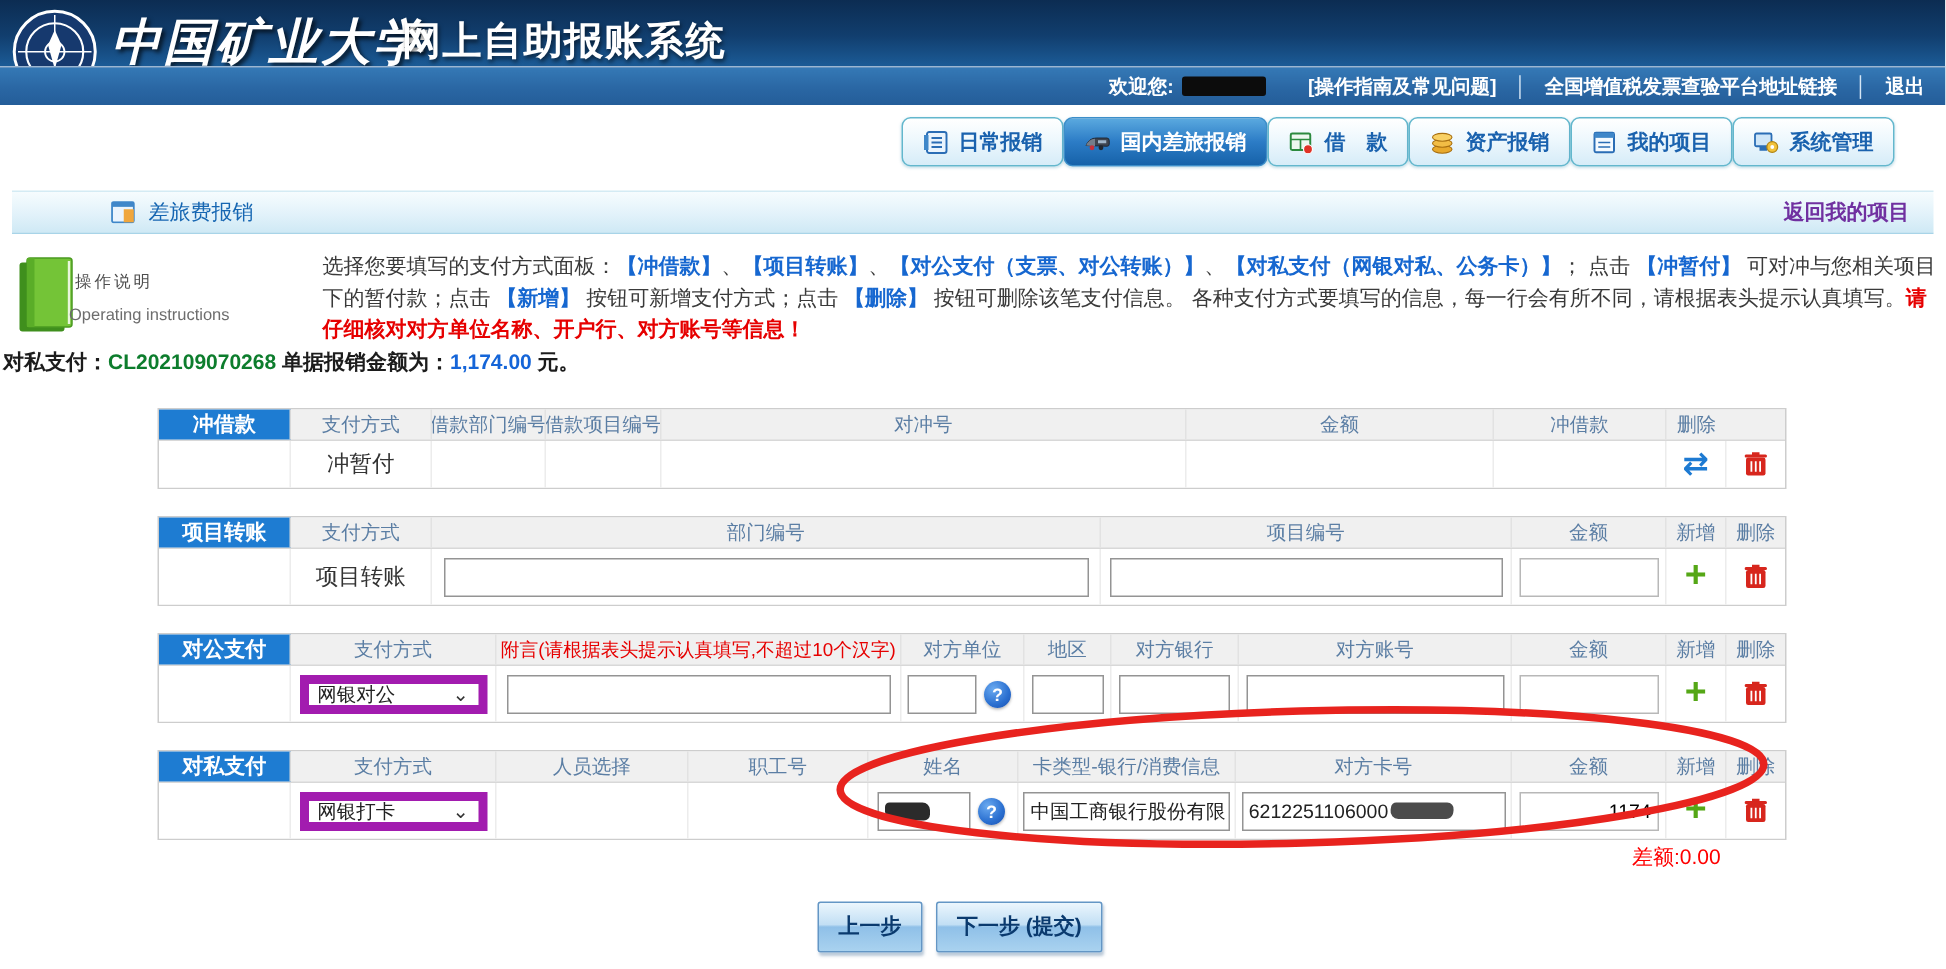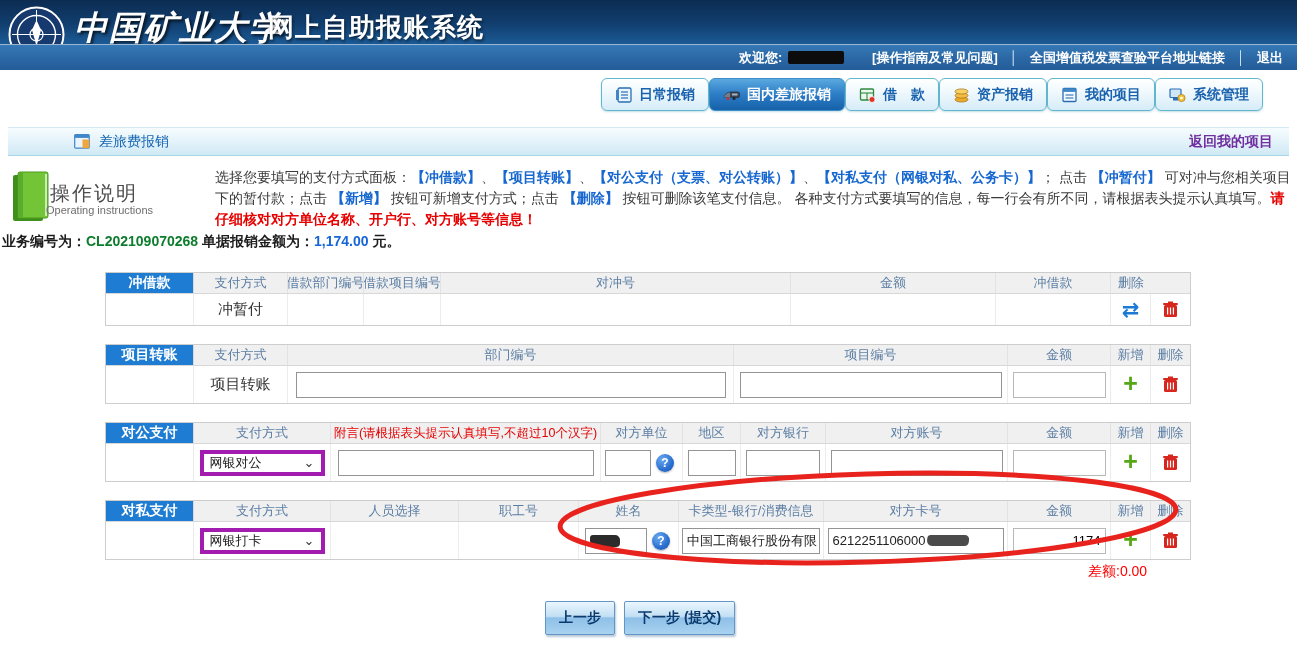--- a/index.html
+++ b/index.html
@@ -38,21 +38,21 @@
   
   .crumbbar { position:absolute; left:8px; top:127px; width:1281px; height:29px;
     background:linear-gradient(180deg,#f6fcfe 0%,#e2f2fa 55%,#cfe9f5 100%);
     border-top:1px solid #d4ebf4; border-bottom:1px solid #a8d4e8;
     display:flex; align-items:center; padding:0 16px 0 66px; }
   .crumb-title { color:#1666b2; font-weight:normal; font-size:14px; margin-left:9px; }
   .back-link { margin-left:auto; color:#7030a0; font-weight:bold; font-size:14px; text-decoration:none; cursor:pointer; }
 
   
   .instr-icon { position:absolute; left:10px; top:171px; }
-  .instr-title { position:absolute; left:50px; top:180px; font-size:20px; color:#4d4d4d; letter-spacing:2px;font-family:Liberation Mono, monospace; }
+  .instr-title { position:absolute; left:50px; top:180px; font-size:11px; color:#4d4d4d; letter-spacing:2px;font-family:Liberation Mono, monospace; }
   .instr-title-en { position:absolute; left:46px; top:204px; font-size:11px; color:#6d6d6d; }
   .instr-text { position:absolute; left:215px; top:167px; width:1076px; font-size:14px; line-height:21px; color:#3a3a3a; }
   .seg-link { color:#1667d0; font-weight:bold; }
   .seg-red { color:#e60000; font-weight:bold; }
 
   
   .bizline { position:absolute; left:2px; top:233px; font-size:14px; font-weight:bold; color:#1c1c1c; }
   .biz-green { color:#0d7d2d; }
   .biz-blue { color:#1565d8; }
 
@@ -74,21 +74,21 @@
         display:flex; align-items:center; justify-content:center; border-right:1px solid #d8d8d8; }
   .tdata { background:#fff; }
   .dc { display:flex; align-items:center; justify-content:center; border-right:1px solid #ececec;
         font-size:15px; color:#333; overflow:hidden; }
   .dc:last-child { border-right:none; }
   .h30 { height:31px; } .h38 { height:37px; }
   input.fld { height:26px; border:1px solid #949494; background:#fff; font-size:13px; padding:0 4px;
         font-family:"Liberation Sans","DejaVu Sans",sans-serif; }
   input.fld.light { border:1px solid #b8b8b8; }
   .amt { text-align:right; }
-  .selbox { height:26px; border:4px solid #a21caf; background:#fff; display:flex; align-items:center;
+  .selbox { height:26px; border:6px solid #a21caf; background:#fff; display:flex; align-items:center;
         font-size:13px; color:#222; padding:0 6px; cursor:pointer; justify-content:space-between; }
   .selbox .chev { font-size:13px; color:#333; margin-left:8px; }
   .icon-swap { color:#1d7ad2; font-size:21px; font-weight:bold; cursor:pointer; line-height:1; }
   .icon-plus { color:#55a716; font-size:25px; font-weight:bold; cursor:pointer; line-height:1; margin-top:-3px; }
   .icon-trash { cursor:pointer; display:flex; }
   .help-badge { width:18px; height:18px; border-radius:50%; flex:0 0 auto;
         background:radial-gradient(circle at 35% 30%,#6aaaf0,#2a6fd0 60%,#1a4fae);
         color:#fff; font-size:12px; font-weight:bold; display:flex; align-items:center; justify-content:center;
         box-shadow:0 1px 2px rgba(0,0,0,.3); cursor:pointer; }
   .fakefld { height:26px; border:1px solid #949494; background:#fff; display:flex; align-items:center; padding:0 4px; font-size:13px; color:#222; overflow:hidden; white-space:nowrap; }
@@ -210,21 +210,21 @@
       <rect x="8" y="1" width="30" height="46" rx="2" fill="#74c437" stroke="#4a9a20" stroke-width="1"></rect>
       <rect x="8" y="1" width="5" height="46" fill="#5aad28"></rect>
       <line x1="36" y1="3" x2="36" y2="45" stroke="#e8f6dc" stroke-width="1.6"></line>
     </svg>
   </div>
   <div class="instr-title">操作说明</div>
   <div class="instr-title-en">Operating instructions</div>
   <div class="instr-text"><span>选择您要填写的支付方式面板：</span><span class="seg-link">【冲借款】</span><span>、</span><span class="seg-link">【项目转账】</span><span>、</span><span class="seg-link">【对公支付（支票、对公转账）】</span><span>、</span><span class="seg-link">【对私支付（网银对私、公务卡）】</span><span>； 点击 </span><span class="seg-link">【冲暂付】</span><span> 可对冲与您相关项目下的暂付款；点击 </span><span class="seg-link">【新增】</span><span> 按钮可新增支付方式；点击 </span><span class="seg-link">【删除】</span><span> 按钮可删除该笔支付信息。 各种支付方式要填写的信息，每一行会有所不同，请根据表头提示认真填写。</span><span class="seg-red">请仔细核对对方单位名称、开户行、对方账号等信息！</span></div>
 
   <div class="bizline">
-    <span>业务编号为：</span><span class="biz-green">CL202109070268</span>
+    <span>对私支付：</span><span class="biz-green">CL202109070268</span>
     <span>单据报销金额为：</span><span class="biz-blue">1,174.00</span>
     <span>元。</span>
   </div>
 
   <div class="sections">
 
     <div class="tbl">
       <div class="trow g1 thead">
         <div class="label-cell">冲借款</div>
         <div class="hc">支付方式</div>

